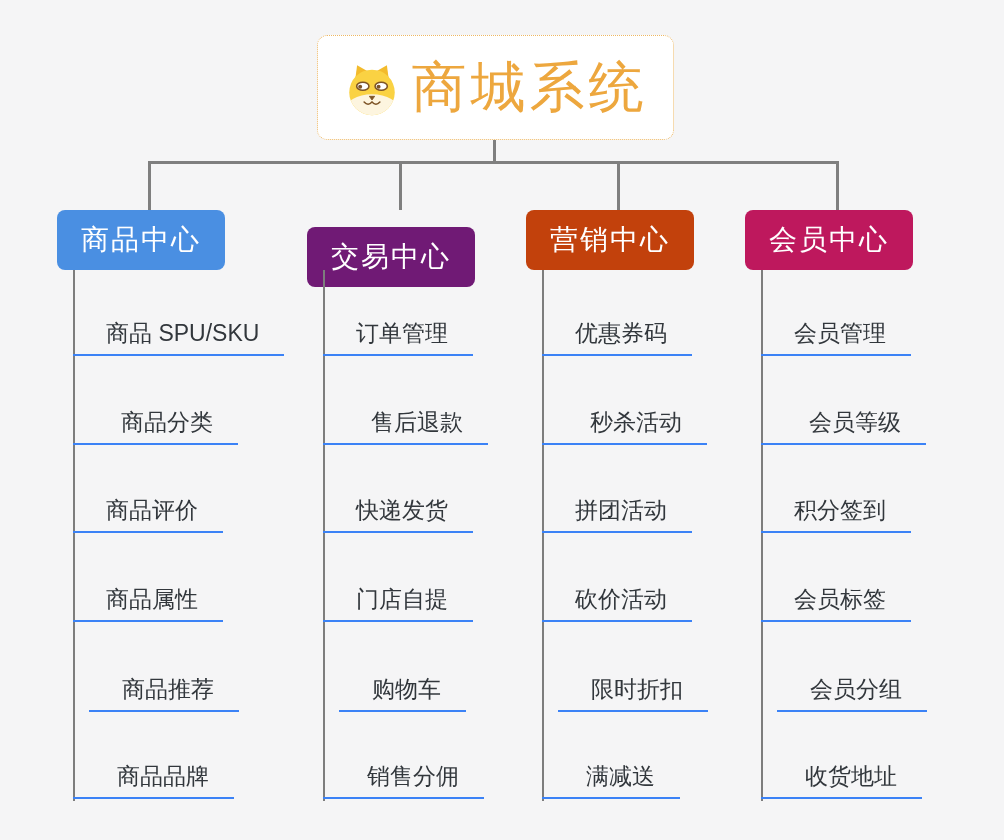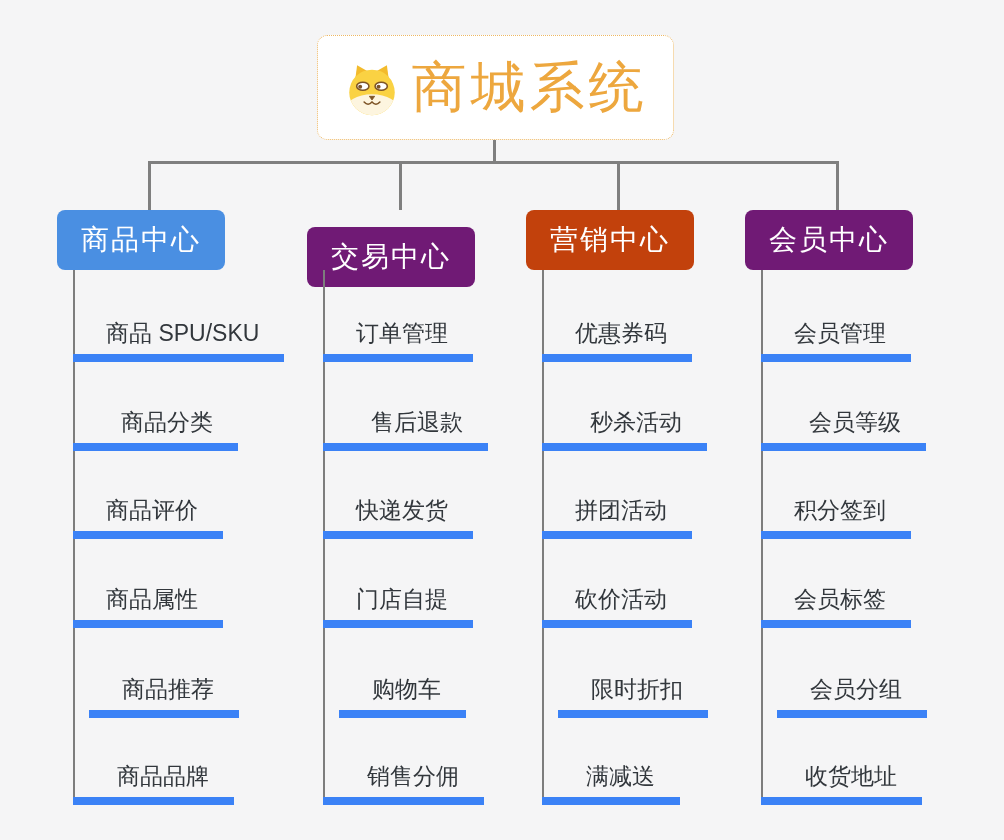--- a/index.html
+++ b/index.html
@@ -54,21 +54,21 @@
   .trunk{
     position:absolute;left:16px;top:60px;
     width:2px;height:531px;
     background:#7d7d7d;
   }
   .leaf{
     position:absolute;left:16px;
     padding:0 25px 6px 33px;
     font-size:23px;line-height:30px;
     color:#32373c;
-    border-bottom:8px solid #3b82f6;
+    border-bottom:2px solid #3b82f6;
     white-space:nowrap;
   }
   .r1{top:108px;} .r2{top:197px;padding-left:48px;} .r3{top:285px;}
   .r4{top:374px;} .r5{top:464px;margin-left:16px;} .r6{top:551px;padding-left:44px;}
 </style>
 </head>
 <body>
 
 <div class="canvas">
 
@@ -127,21 +127,21 @@
     <div class="trunk"></div>
     <div class="leaf r1">优惠券码</div>
     <div class="leaf r2">秒杀活动</div>
     <div class="leaf r3">拼团活动</div>
     <div class="leaf r4">砍价活动</div>
     <div class="leaf r5">限时折扣</div>
     <div class="leaf r6">满减送</div>
   </div>
 
   <div class="branch branch-4">
-    <div class="branch-header" style="background: #701a75;">会员中心</div>
+    <div class="branch-header" style="background: #be185d;">会员中心</div>
     <div class="trunk"></div>
     <div class="leaf r1">会员管理</div>
     <div class="leaf r2">会员等级</div>
     <div class="leaf r3">积分签到</div>
     <div class="leaf r4">会员标签</div>
     <div class="leaf r5">会员分组</div>
     <div class="leaf r6">收货地址</div>
   </div>
 
 </div>

